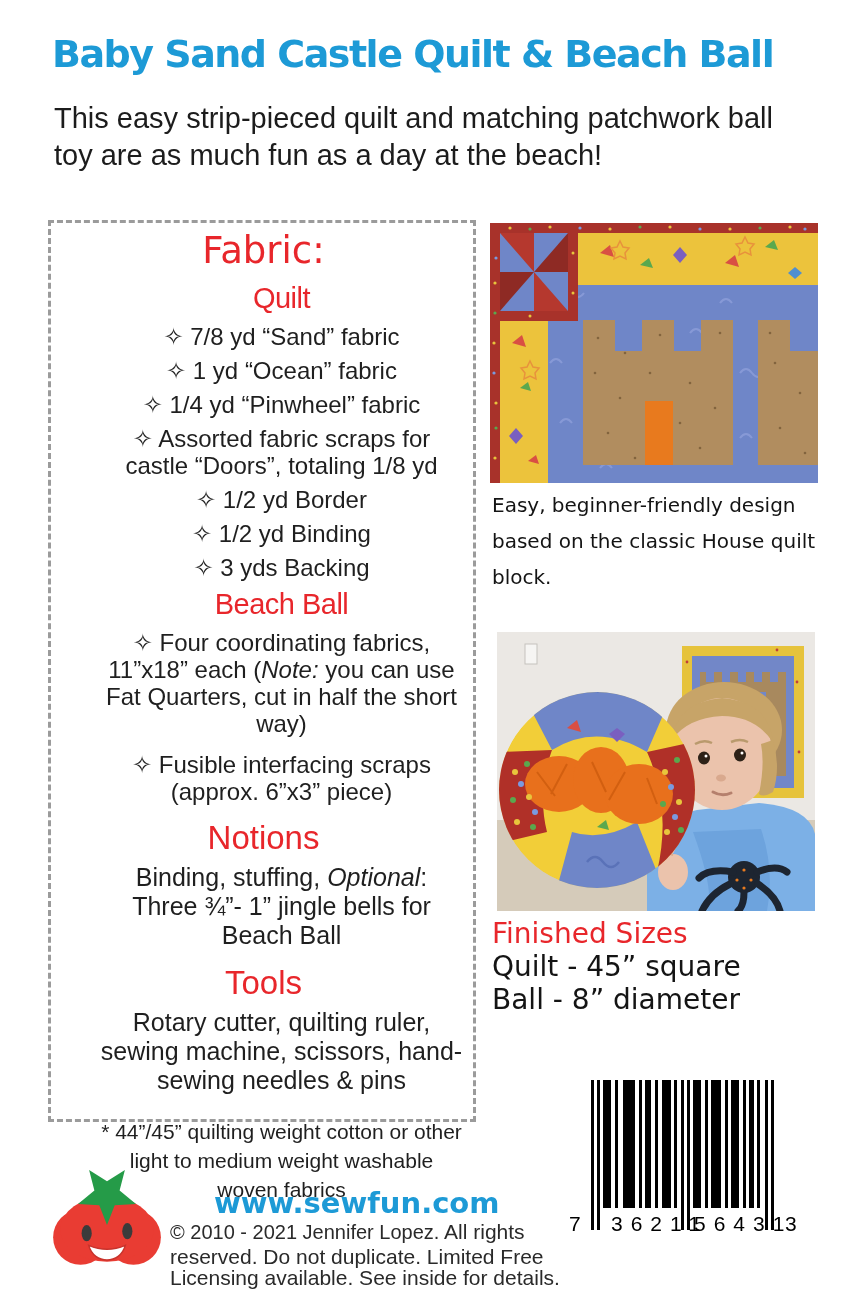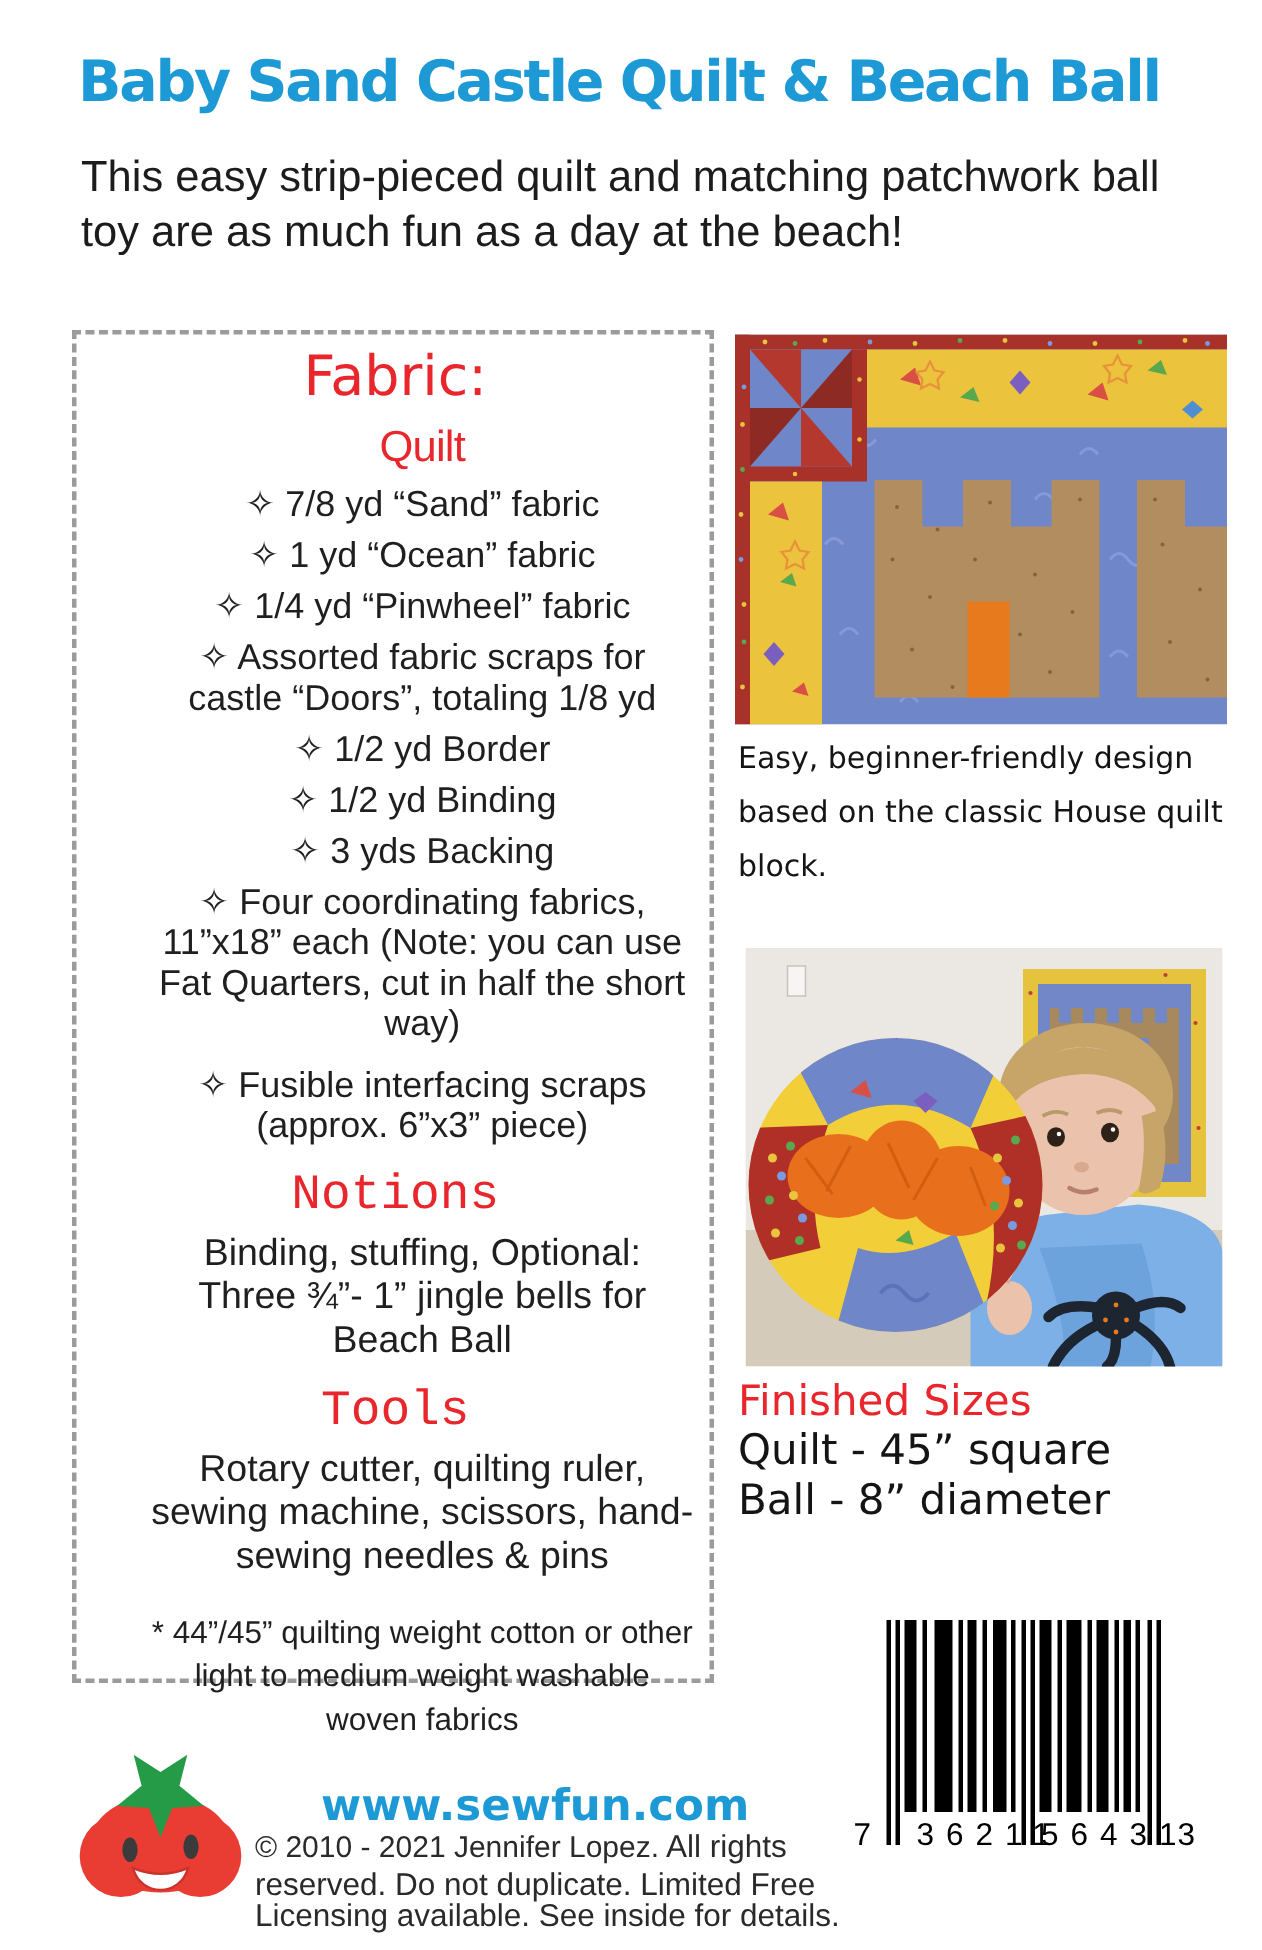--- a/index.html
+++ b/index.html
@@ -10,27 +10,27 @@
   
   .title{left:52px;top:32px;width:775px;font-family:"DejaVu Sans",sans-serif;
          font-weight:bold;font-size:38px;letter-spacing:-1.5px;color:#1d9ad6;}
   .subtitle{left:54px;top:100px;width:745px;font-size:29px;line-height:37px;color:#1c1c1c;}
 
   
   .matbox{left:48px;top:220px;width:428px;height:902px;border:3px dashed #9b9b9b;box-sizing:border-box;text-align:center;}
   .matbox-inner{padding:6px 10px 0 13px;}
   .h-fabric{font-family:"DejaVu Sans",sans-serif;font-size:37px;color:#e8262b;margin:0 0 10px 0;font-weight:500;}
   .h-sub{font-size:29px;color:#e8262b;margin:6px 0 8px 36px;font-weight:500;letter-spacing:-0.5px;}
-  .h-red-big{font-family:Liberation Mono, monospace;font-size:33px;color:#e8262b;margin:14px 0 6px 0;font-weight:500;}
+  .h-red-big{font-family:Liberation Sans, sans-serif;font-size:33px;color:#e8262b;margin:14px 0 6px 0;font-weight:500;}
   ul.mats{list-style:none;margin:0 0 0 36px;padding:0;font-size:24px;line-height:27px;}
   ul.mats li{margin:0 0 7px 0;}
   ul.mats.bb li{margin-bottom:14px;}
   .body-ind{margin:0 0 0 36px;font-size:25px;line-height:29px;}
   .footnote{margin:22px 0 0 36px;font-size:21px;line-height:29px;}
-  .it{}
+  .it{font-style:italic;}
 
   
   .quilt-photo{left:490px;top:223px;width:328px;height:260px;}
   .quilt-caption{left:492px;top:487px;width:335px;font-family:"DejaVu Sans",sans-serif;
                  font-size:20px;line-height:36px;color:#141414;}
   .baby-photo{left:497px;top:632px;width:318px;height:279px;}
   .fs-head{left:492px;top:917px;font-family:"DejaVu Sans",sans-serif;font-size:28px;color:#e8262b;font-weight:500;}
   .fs-line1{left:492px;top:950px;font-family:"DejaVu Sans",sans-serif;font-size:28px;color:#141414;}
   .fs-line2{left:492px;top:983px;font-family:"DejaVu Sans",sans-serif;font-size:28px;color:#141414;}
 
@@ -62,20 +62,21 @@
       <ul class="mats">
         <li><span>✧</span> <span>7/8 yd “Sand” fabric</span></li>
         <li><span>✧</span> <span>1 yd “Ocean” fabric</span></li>
         <li><span>✧</span> <span>1/4 yd “Pinwheel” fabric</span></li>
         <li><span>✧</span> <span>Assorted fabric scraps for castle “Doors”, totaling 1/8 yd</span></li>
         <li><span>✧</span> <span>1/2 yd Border</span></li>
         <li><span>✧</span> <span>1/2 yd Binding</span></li>
         <li><span>✧</span> <span>3 yds Backing</span></li>
       </ul>
 
+      <h3 class="h-sub">Beach Ball</h3>
       <ul class="mats bb">
         <li><span>✧</span> <span>Four coordinating fabrics, 11”x18” each (</span><span class="it">Note:</span><span> you can use Fat Quarters, cut in half the short way)</span></li>
         <li><span>✧</span> <span>Fusible interfacing scraps (approx. 6”x3” piece)</span></li>
       </ul>
 
       <h2 class="h-red-big">Notions</h2>
       <p class="body-ind" style="margin-top:0;margin-bottom:0;"><span>Binding, stuffing, </span><span class="it">Optional</span><span>: Three ¾”- 1” jingle bells for Beach Ball</span></p>
 
       <h2 class="h-red-big">Tools</h2>
       <p class="body-ind" style="margin-top:0;margin-bottom:0;">Rotary cutter, quilting ruler, sewing machine, scissors, hand-sewing needles &amp; pins</p>

